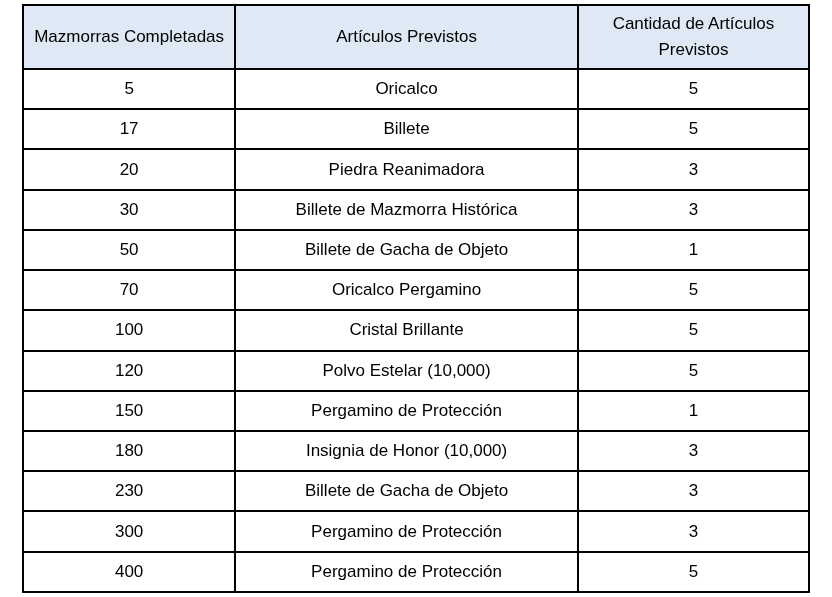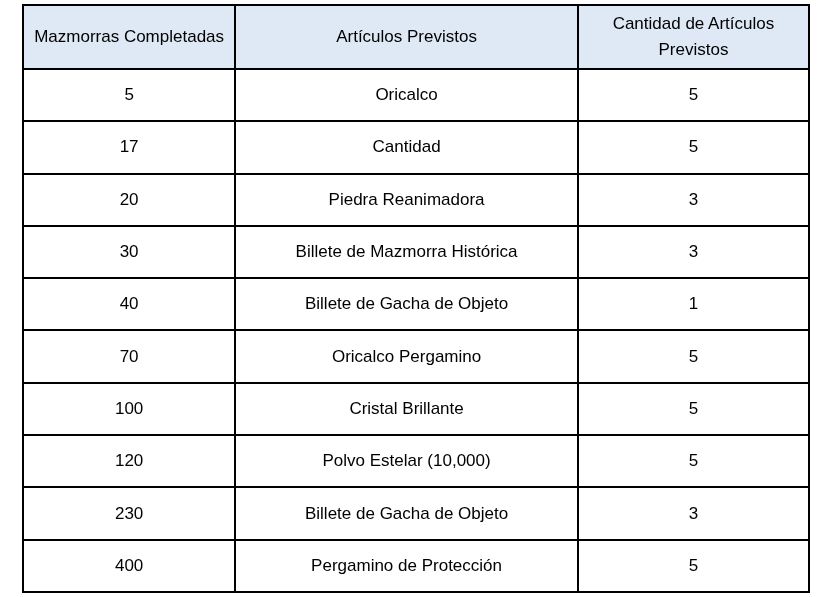--- a/index.html
+++ b/index.html
@@ -64,56 +64,71 @@
       </tr>
     </thead>
     <tbody id="rewards-body">
         <tr>
           <td>5</td>
           <td>Oricalco</td>
           <td>5</td>
         </tr>
         <tr>
           <td>17</td>
-          <td>Cantidad</td>
+          <td>Billete</td>
           <td>5</td>
         </tr>
         <tr>
           <td>20</td>
           <td>Piedra Reanimadora</td>
           <td>3</td>
         </tr>
         <tr>
           <td>30</td>
           <td>Billete de Mazmorra Histórica</td>
           <td>3</td>
         </tr>
         <tr>
-          <td>40</td>
+          <td>50</td>
           <td>Billete de Gacha de Objeto</td>
           <td>1</td>
         </tr>
         <tr>
           <td>70</td>
           <td>Oricalco Pergamino</td>
           <td>5</td>
         </tr>
         <tr>
           <td>100</td>
           <td>Cristal Brillante</td>
           <td>5</td>
         </tr>
         <tr>
           <td>120</td>
           <td>Polvo Estelar (10,000)</td>
           <td>5</td>
         </tr>
         <tr>
+          <td>150</td>
+          <td>Pergamino de Protección</td>
+          <td>1</td>
+        </tr>
+        <tr>
+          <td>180</td>
+          <td>Insignia de Honor (10,000)</td>
+          <td>3</td>
+        </tr>
+        <tr>
           <td>230</td>
           <td>Billete de Gacha de Objeto</td>
+          <td>3</td>
+        </tr>
+        <tr>
+          <td>300</td>
+          <td>Pergamino de Protección</td>
           <td>3</td>
         </tr>
         <tr>
           <td>400</td>
           <td>Pergamino de Protección</td>
           <td>5</td>
         </tr>
       </tbody>
   </table>
 </div>

